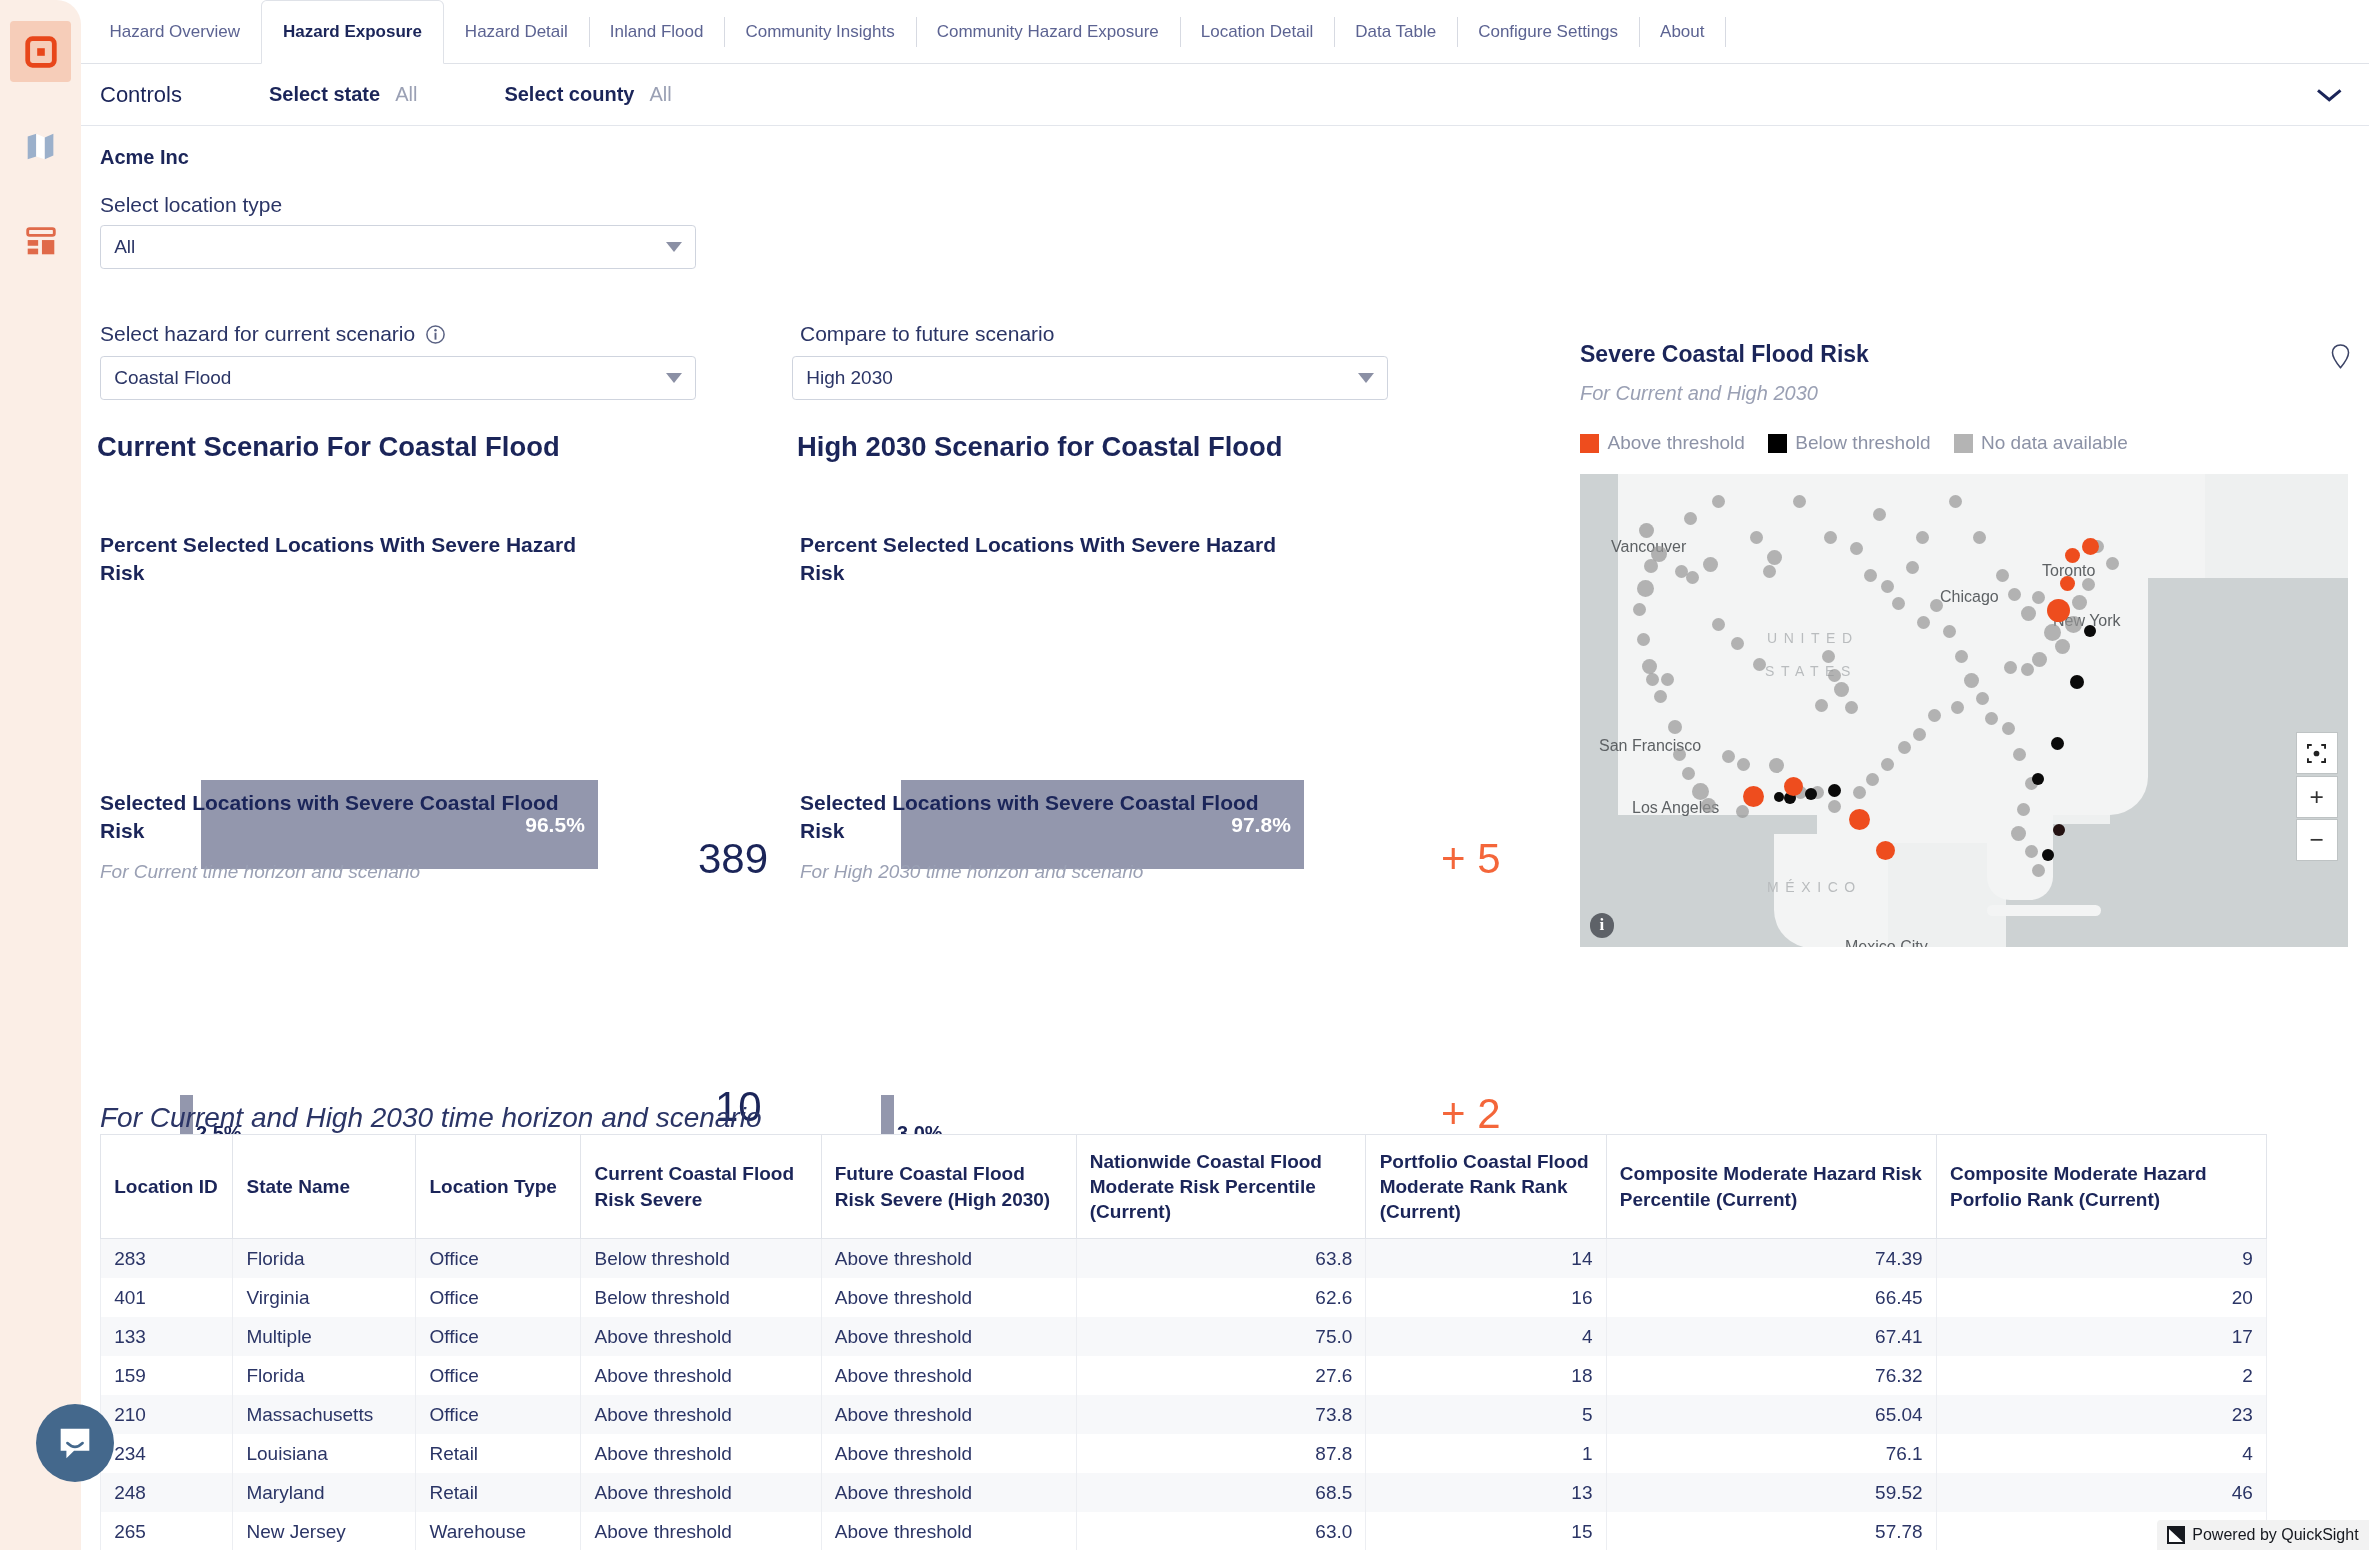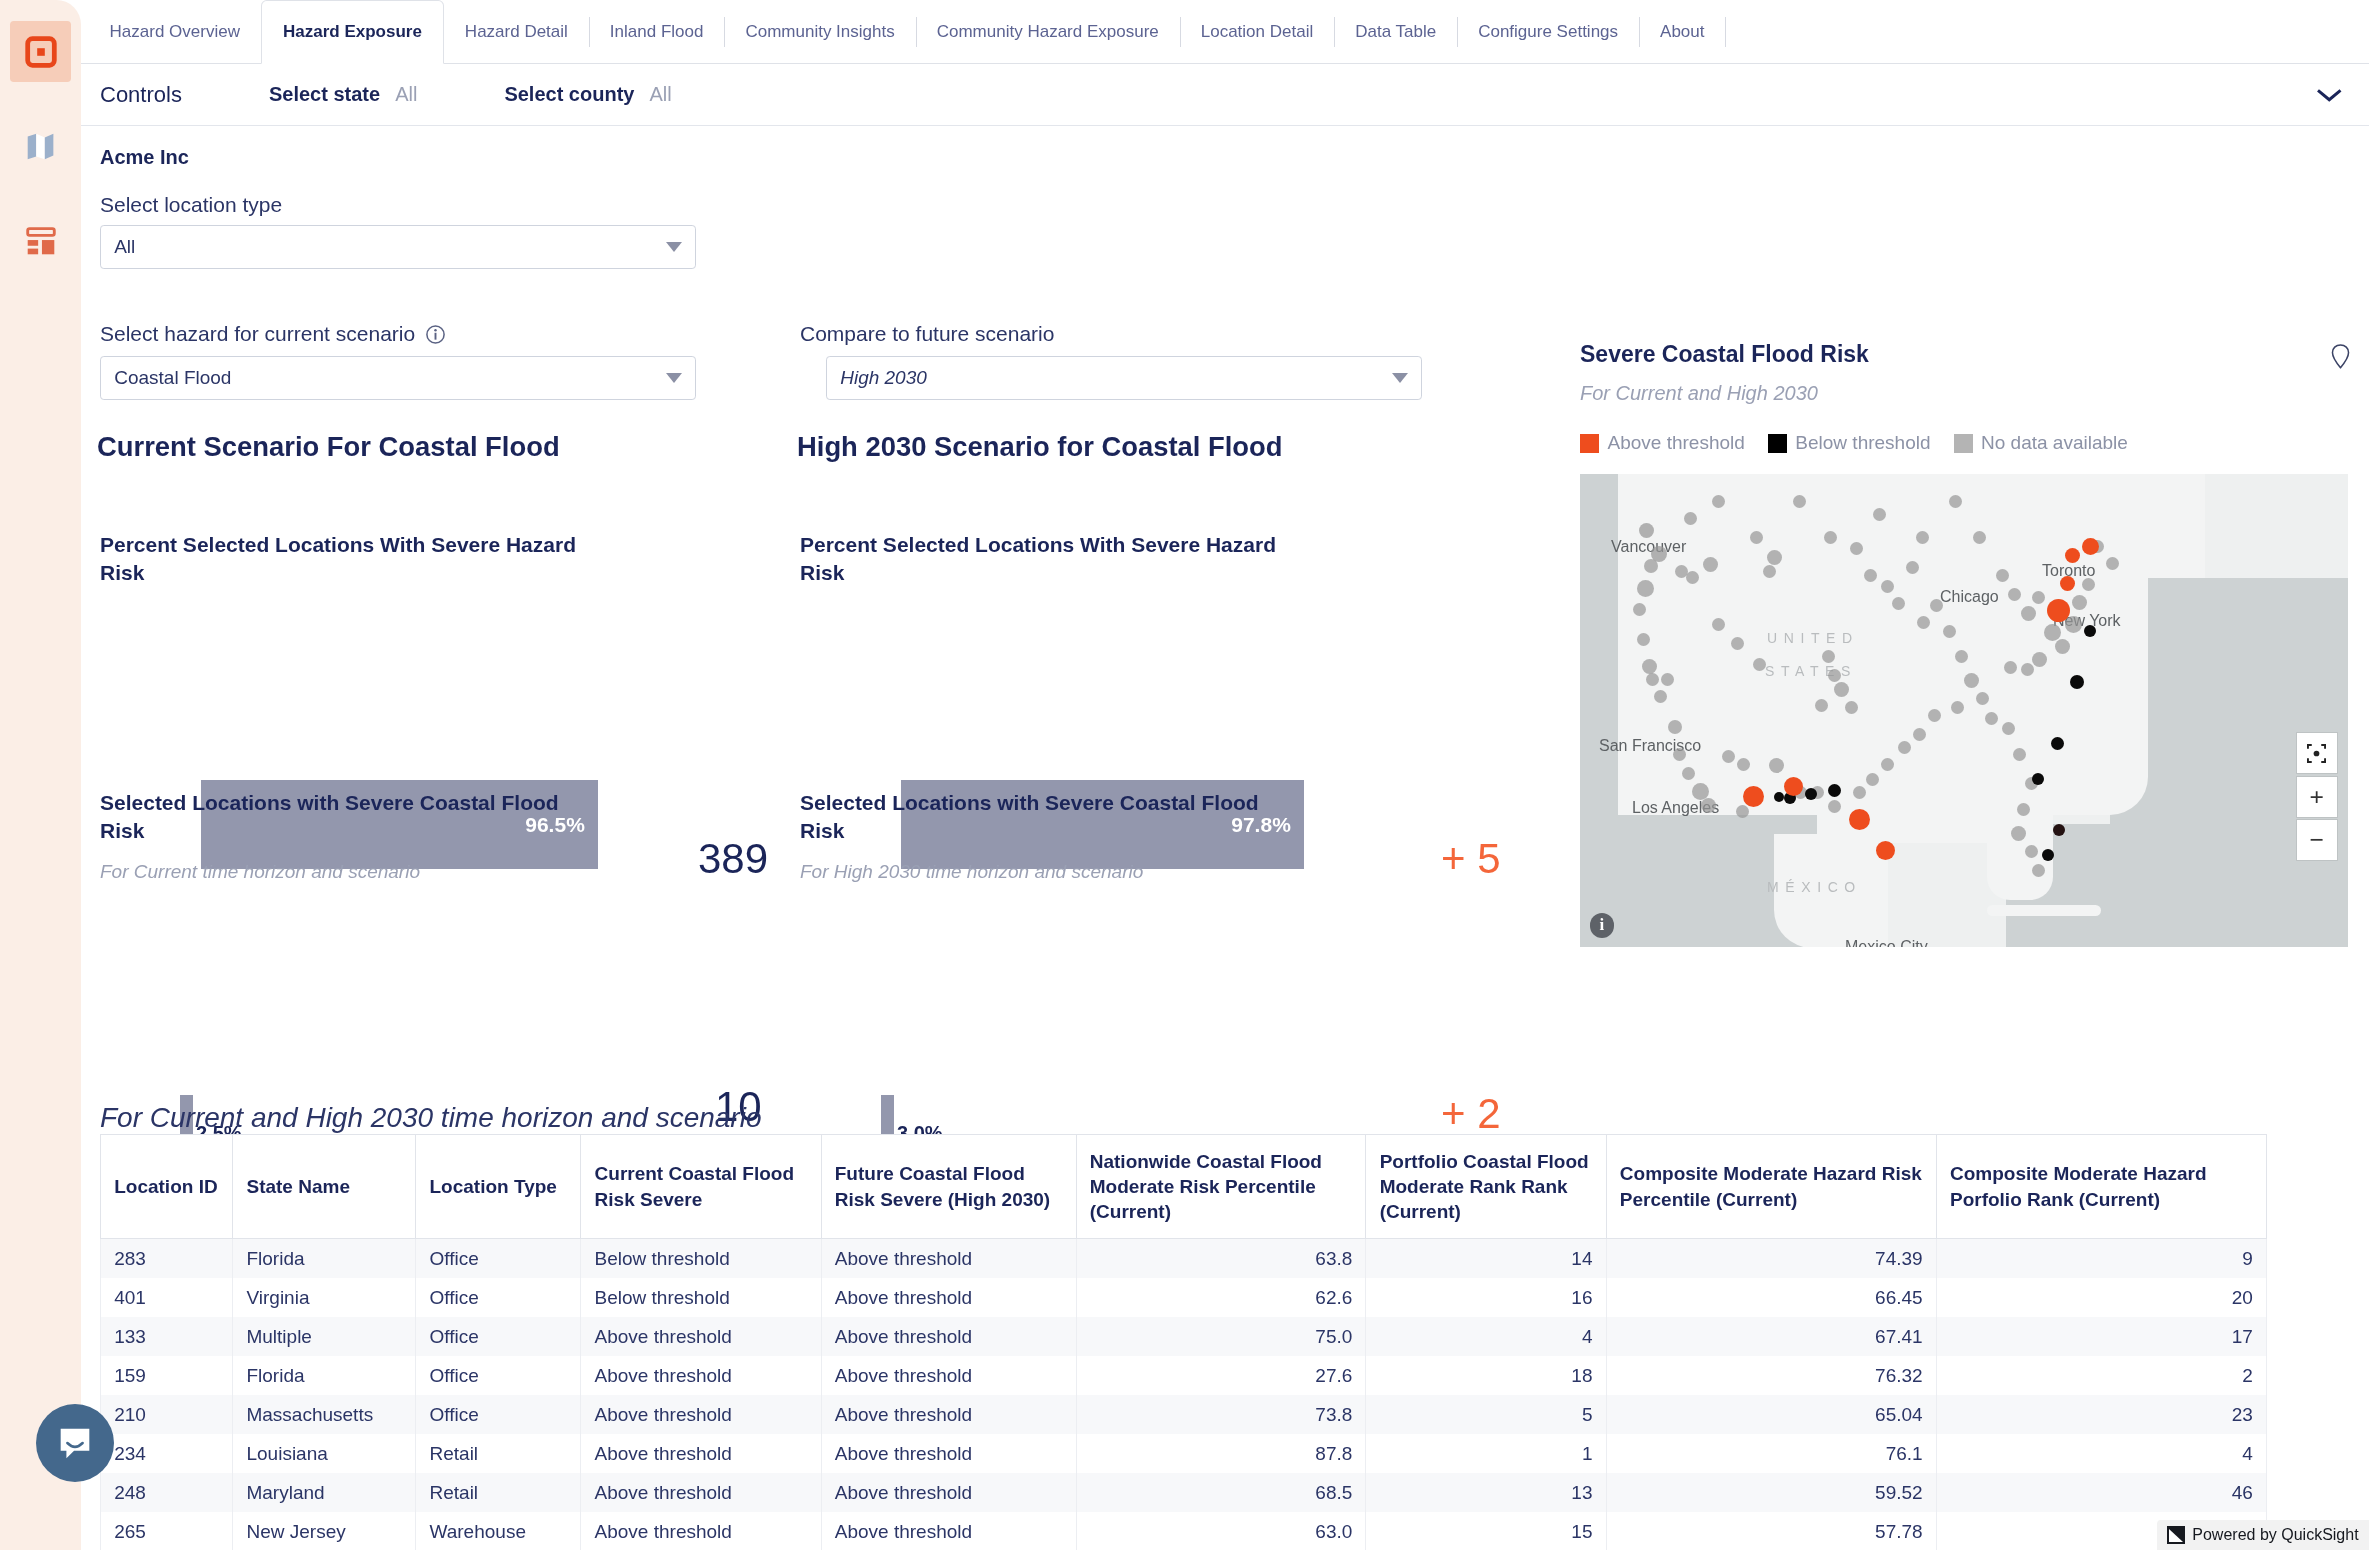--- a/index.html
+++ b/index.html
@@ -132,21 +132,21 @@
     border-top: 10.4px solid #8b90a5;
   }
 
   #loc-type-label { position: absolute; left: 19px; top: 66px; }
   #loc-type-select { position: absolute; left: 19px; top: 98px; width: 596px; }
 
   #hazard-label { position: absolute; left: 19px; top: 195px; display:flex; align-items:center; gap:9.5px;}
   #hazard-select { position: absolute; left: 19px; top: 229px; width: 596px; }
 
   #future-label { position: absolute; left: 719px; top: 195px; }
-  #future-select { position: absolute; left: 745px; top: 229px; width: 596px; font-style: italic; }
+  #future-select { position: absolute; left: 711px; top: 229px; width: 596px; }
 
   .scenario-head {
     position: absolute; font-size: 27.4px; font-weight: bold; color: #1b2559;
   }
   #scen-left { left: 16px; top: 304px; }
   #scen-right { left: 716px; top: 304px; }
 
   .kpi-title {
     position: absolute; font-size: 21px; font-weight: bold; color: #1b2559;
     width: 492px; line-height: 1.35;

